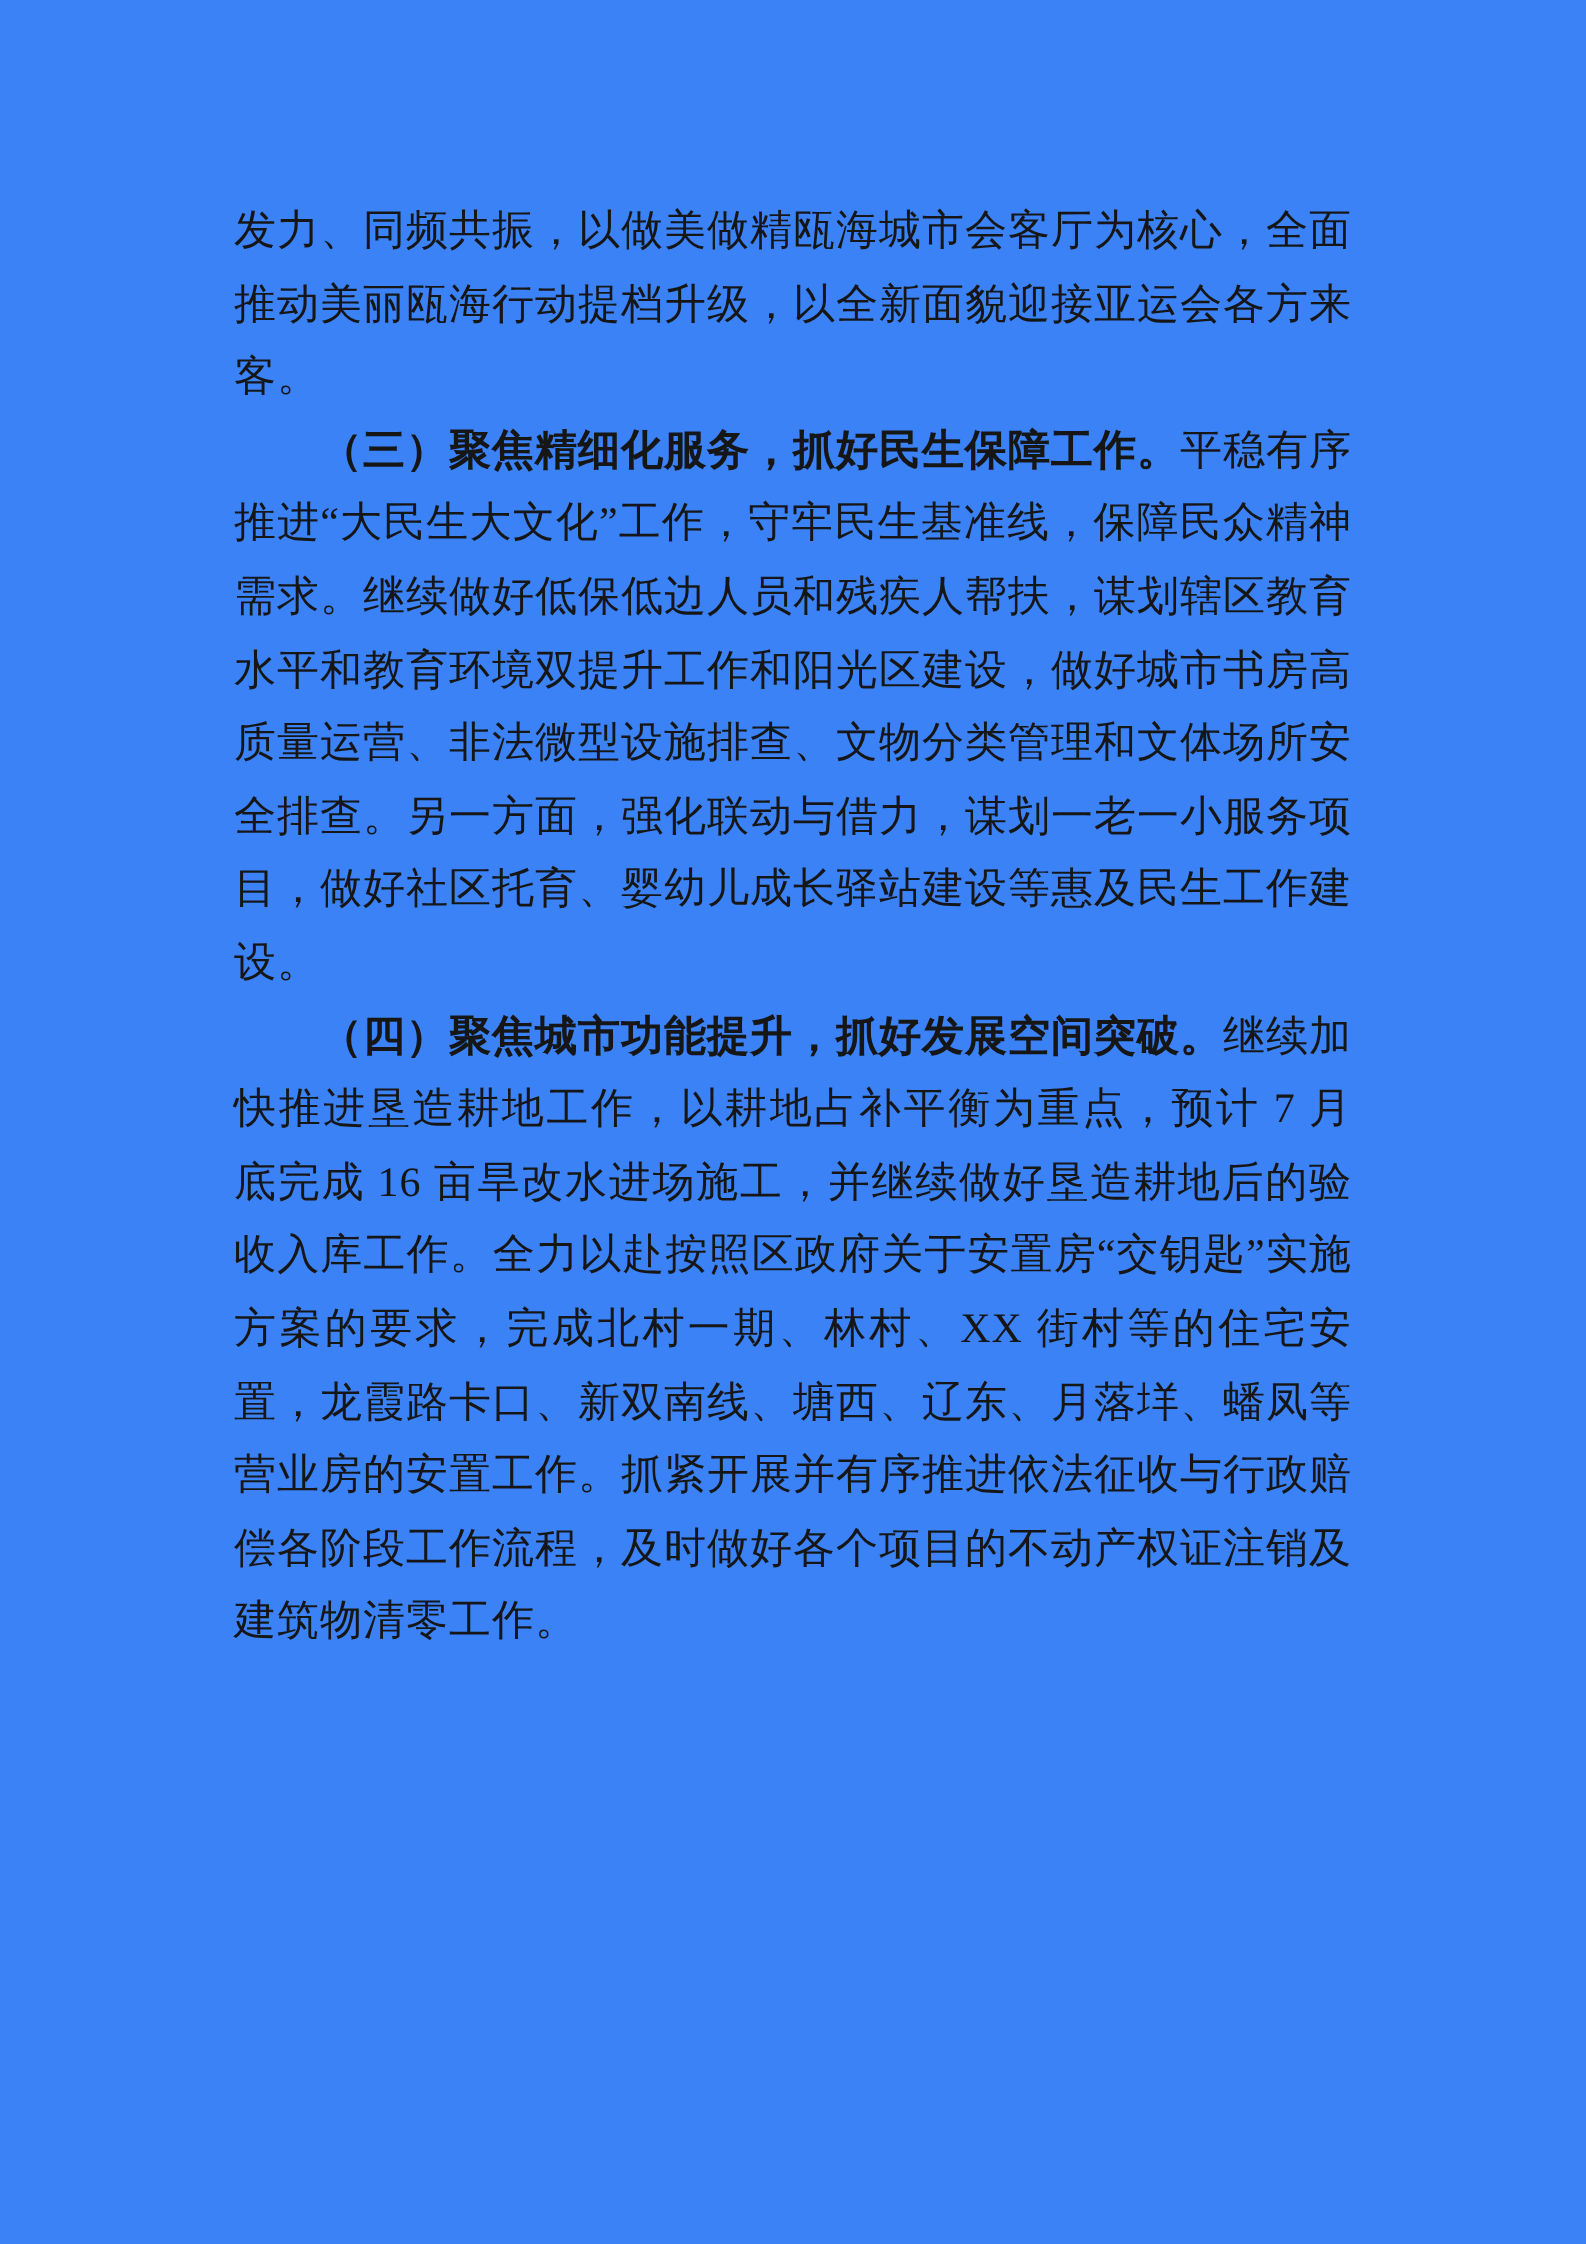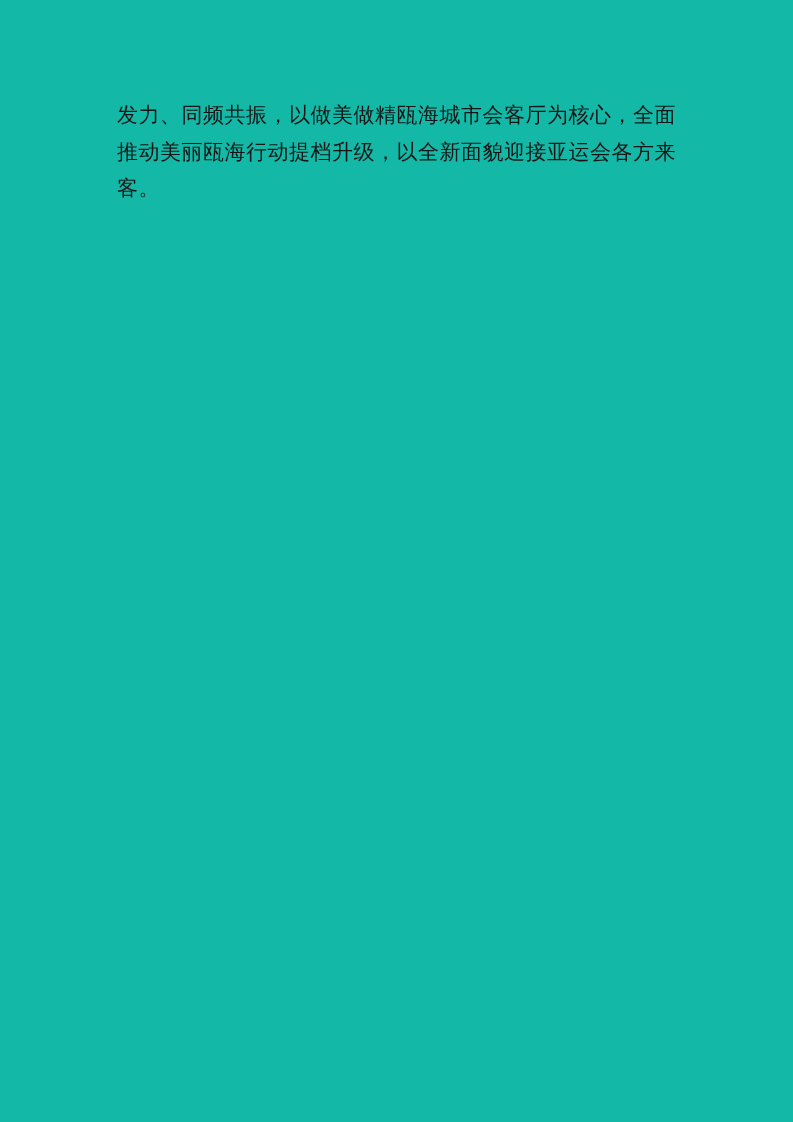--- a/index.html
+++ b/index.html
@@ -6,21 +6,21 @@
     margin: 0;
     padding: 0;
     background: #ffffff;
   }
   .page {
     position: relative;
     width: 793px;
     height: 1122px;
     box-sizing: border-box;
     padding: 97px 117px 0 117px;
-    background: #14b8a6;
+    background: #3b82f6;
     overflow: hidden;
   }
   .doc-body {
     font-family: "Liberation Serif", "DejaVu Serif", serif;
     font-size: 21px;
     line-height: 36.6px;
     color: #161616;
     text-align: justify;
     text-justify: inter-ideograph;
     letter-spacing: 0.5px;
@@ -38,17 +38,19 @@
   }
 </style>
 </head>
 <body>
 
 <div class="page">
   <div class="doc-body">
 
     <p class="para continued"><span class="lead"></span><span>发力、同频共振，以做美做精瓯海城市会客厅为核心，全面推动美丽瓯海行动提档升级，以全新面貌迎接亚运会各方来客。</span></p>
 
+    <p class="para"><span class="lead">（三）聚焦精细化服务，抓好民生保障工作。</span><span>平稳有序推进“大民生大文化”工作，守牢民生基准线，保障民众精神需求。继续做好低保低边人员和残疾人帮扶，谋划辖区教育水平和教育环境双提升工作和阳光区建设，做好城市书房高质量运营、非法微型设施排查、文物分类管理和文体场所安全排查。另一方面，强化联动与借力，谋划一老一小服务项目，做好社区托育、婴幼儿成长驿站建设等惠及民生工作建设。</span></p>
 
+    <p class="para"><span class="lead">（四）聚焦城市功能提升，抓好发展空间突破。</span><span>继续加快推进垦造耕地工作，以耕地占补平衡为重点，预计 7 月底完成 16 亩旱改水进场施工，并继续做好垦造耕地后的验收入库工作。全力以赴按照区政府关于安置房“交钥匙”实施方案的要求，完成北村一期、林村、XX 街村等的住宅安置，龙霞路卡口、新双南线、塘西、辽东、月落垟、蟠凤等营业房的安置工作。抓紧开展并有序推进依法征收与行政赔偿各阶段工作流程，及时做好各个项目的不动产权证注销及建筑物清零工作。</span></p>
 
 
   </div>
 </div>
 
 </body></html>

